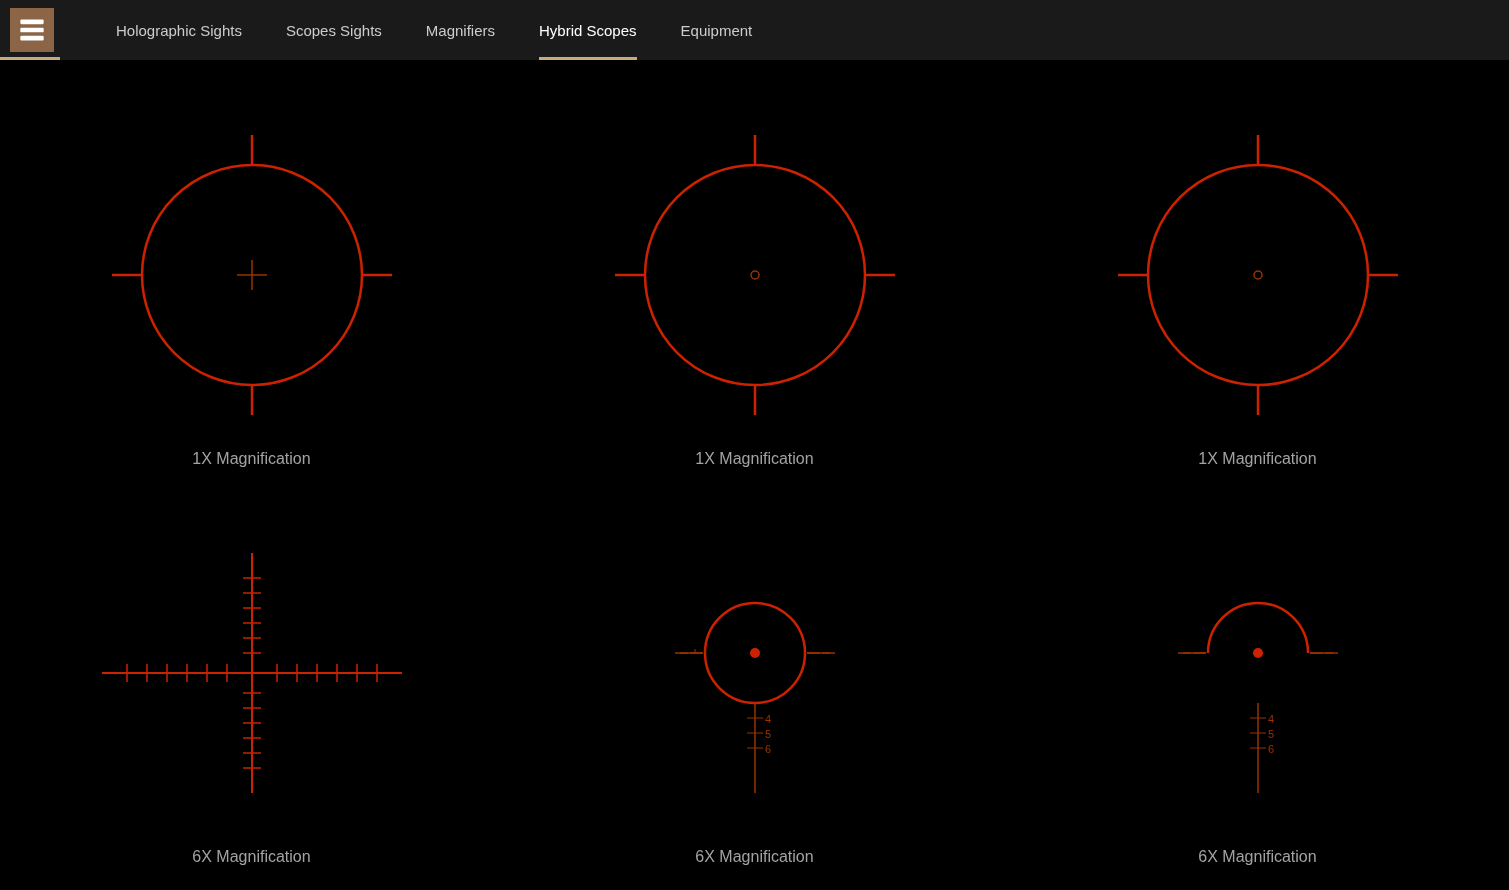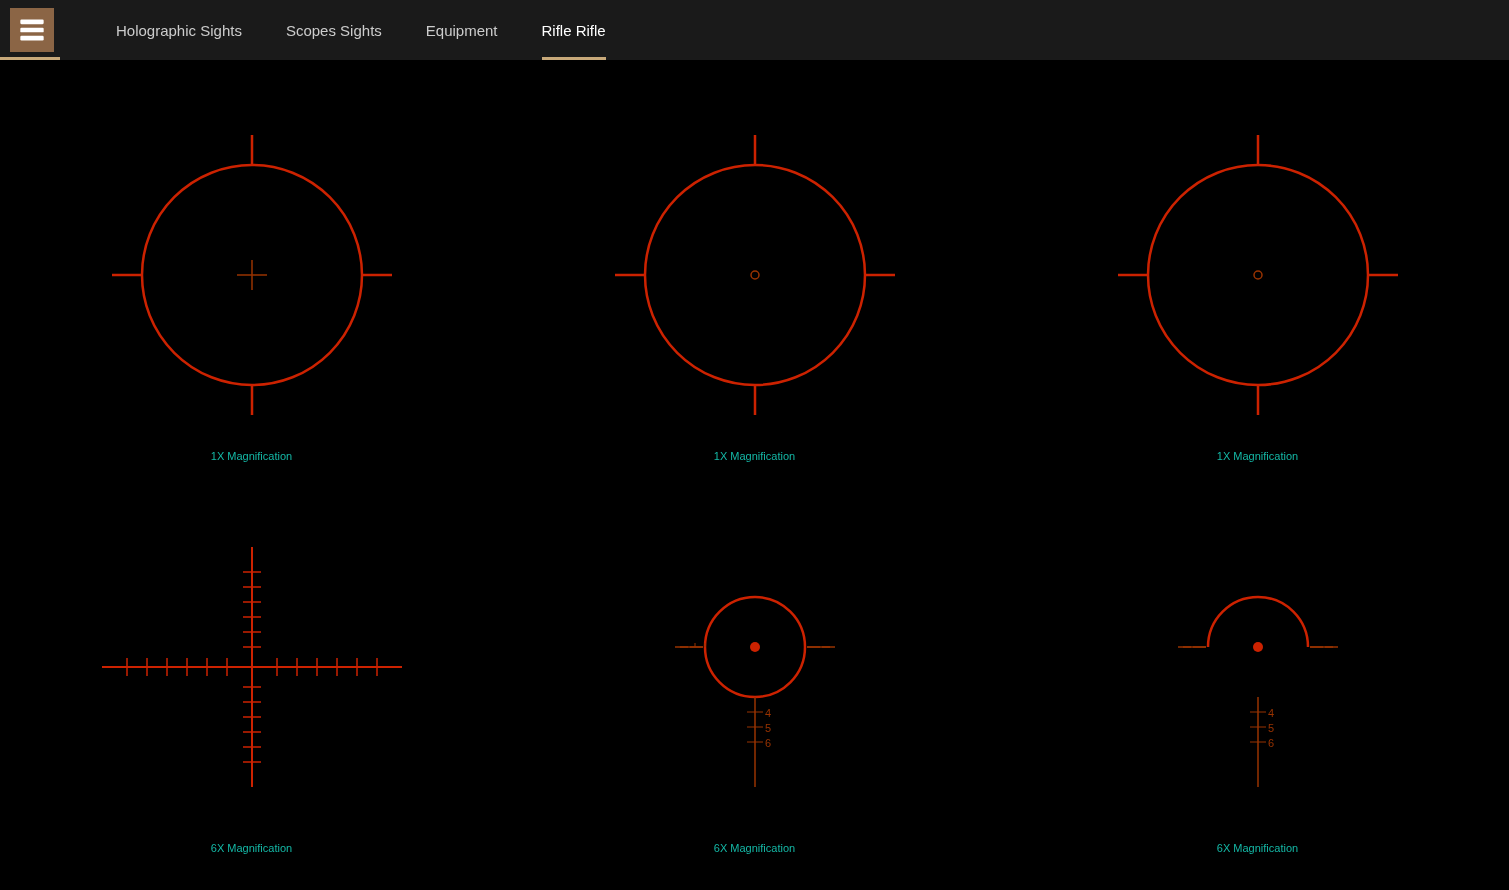--- a/index.html
+++ b/index.html
@@ -96,22 +96,22 @@
 
     .reticle-svg-container {
       width: 450px;
       height: 330px;
       display: flex;
       align-items: center;
       justify-content: center;
     }
 
     .mag-label {
-      color: #14b8a6;
-      font-size: 11px;
+      color: #a3a3a3;
+      font-size: 16px;
       margin-top: 10px;
       text-align: center;
     }
 
     
     .reticle-names {
       display: grid;
       grid-template-columns: repeat(3, 1fr);
       padding: 10px 40px 0 40px;
       margin-top: 5px;
@@ -129,24 +129,27 @@
     </svg>
   </div>
   <div class="nav-items">
     <div class="nav-item">
       <span>Holographic Sights</span>
     </div>
     <div class="nav-item">
       <span>Scopes Sights</span>
     </div>
     <div class="nav-item">
+      <span>Magnifiers</span>
+    </div>
+    <div class="nav-item active">
+      <span>Hybrid Scopes</span>
+    </div>
+    <div class="nav-item">
       <span>Equipment</span>
-    </div>
-    <div class="nav-item active">
-      <span>Rifle Rifle</span>
     </div>
   </div>
   <div class="nav-accent-bar"></div>
 </nav>
 
 <div class="main-content">
 
   <div class="reticle-grid">
 
     <div class="reticle-cell">

